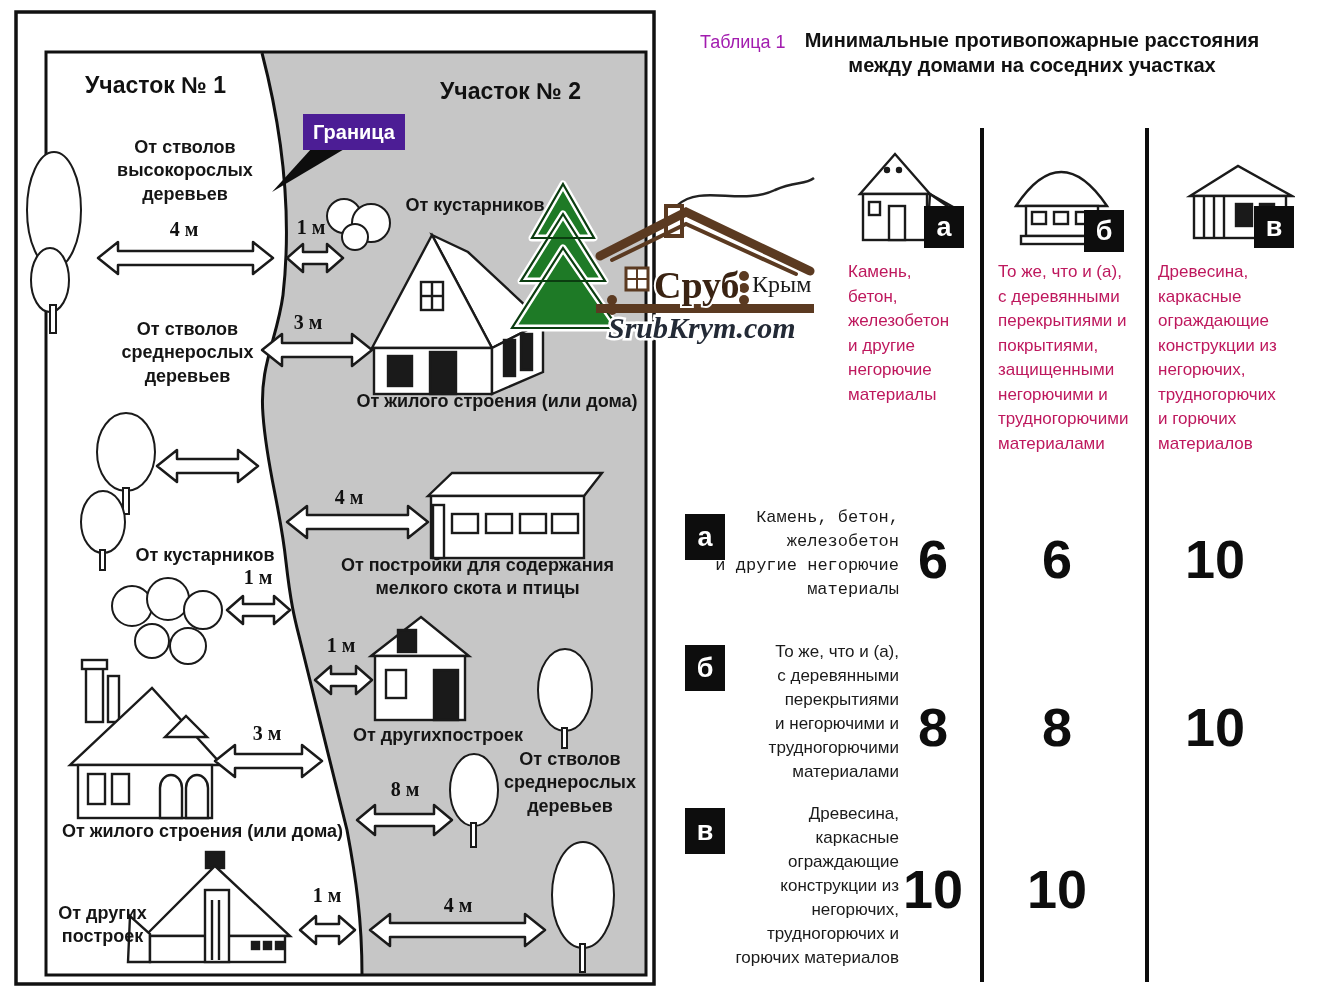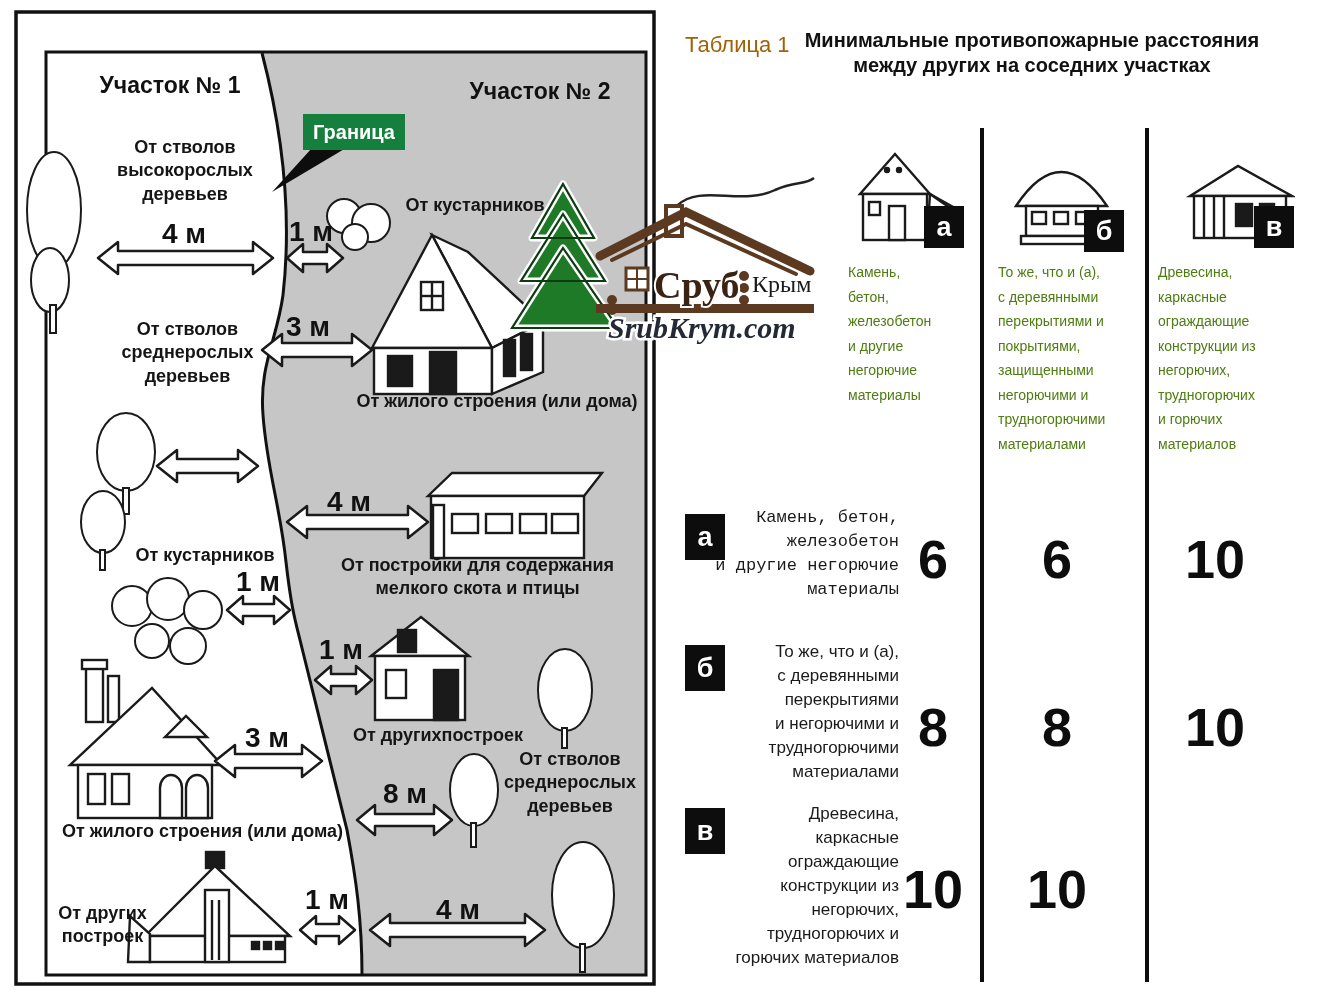--- a/index.html
+++ b/index.html
@@ -1,33 +1,33 @@
 <!DOCTYPE html>
 <html><head>
 <meta charset="utf-8">
 <style>
   html,body{margin:0;padding:0;background:#fff;}
   .stage{position:relative;width:1344px;height:1008px;background:#fff;overflow:hidden;
          font-family:"Liberation Sans",sans-serif;color:#111;}
   .abs{position:absolute;}
   .lbl{position:absolute;font-weight:700;color:#151515;text-align:center;
        white-space:pre-line;line-height:1.3;font-size:18px;}
-  .dist{position:absolute;font-weight:700;color:#111;text-align:center;font-size:28px;}
-  .plot-title{position:absolute;font-weight:700;font-size:23px;color:#111;text-align:center;}
-  .border-box{position:absolute;left:303px;top:114px;width:102px;height:36px;background:#15803d;
+  .dist{position:absolute;font-weight:700;color:#111;text-align:center;font-size:20px;font-family:Liberation Serif, serif;}
+  .plot-title{position:absolute;font-weight:700;font-size:23px;color:#111;}
+  .border-box{position:absolute;left:303px;top:114px;width:102px;height:36px;background:#4c1d95;
               color:#fff;font-weight:700;font-size:20px;display:flex;align-items:center;justify-content:center;}
   
   .tbl{position:absolute;left:672px;top:0;width:672px;height:1008px;}
-  .tbl-caption{position:absolute;left:13px;top:32px;font-size:22px;color:#a16207;}
+  .tbl-caption{position:absolute;left:28px;top:32px;font-size:18px;color:#a21caf;}
   .tbl-title{position:absolute;left:125px;top:28px;width:470px;text-align:center;font-weight:700;
              font-size:20px;line-height:1.25;white-space:pre-line;color:#111;}
   .tbl-bar{position:absolute;left:12px;top:90px;width:656px;height:36px;background:#0d0d0d;color:#fff;
            font-weight:700;font-size:17.5px;display:flex;align-items:center;justify-content:center;}
   .vline{position:absolute;top:128px;width:4px;height:854px;background:#0d0d0d;}
-  .col-desc{position:absolute;font-size:14px;line-height:24.5px;white-space:pre-line;color:#4d7c0f;}
+  .col-desc{position:absolute;font-size:17px;line-height:24.5px;white-space:pre-line;color:#be185d;}
   .badge{position:absolute;background:#0d0d0d;color:#fff;font-weight:700;font-size:27px;
          display:flex;align-items:center;justify-content:center;}
   .row-desc{position:absolute;font-size:17px;line-height:24px;text-align:right;white-space:pre-line;color:#1a1a1a;}
   .num{position:absolute;width:100px;text-align:center;font-weight:700;font-size:54px;line-height:58px;color:#0d0d0d;}
   svg text{font-family:"Liberation Serif",serif;}
 </style>
 </head>
 <body>
 
 <div class="stage">
@@ -188,21 +188,21 @@
     <div class="dist" style="left:311px;top:634px;width:60px;">1 м</div>
     <div class="dist" style="left:237px;top:722px;width:60px;">3 м</div>
     <div class="dist" style="left:375px;top:778px;width:60px;">8 м</div>
     <div class="dist" style="left:297px;top:884px;width:60px;">1 м</div>
     <div class="dist" style="left:428px;top:894px;width:60px;">4 м</div>
   </div>
 
   <div class="tbl">
     <div class="tbl-caption">Таблица 1</div>
     <div class="tbl-title">Минимальные противопожарные расстояния
-между других на соседних участках</div>
+между домами на соседних участках</div>
 
     <div class="vline" style="left:308px;"></div>
     <div class="vline" style="left:473px;"></div>
 
     <svg class="abs" style="left:173px;top:146px;" width="120" height="104" viewBox="0 0 120 104">
       <g fill="#fff" stroke="#1a1a1a" stroke-width="2.4">
         <polygon points="15,48 50,8 85,48"></polygon>
         <rect x="18" y="48" width="64" height="46"></rect>
         <polygon points="85,48 108,64 108,94 82,94"></polygon>
         <line x1="85" y1="48" x2="110" y2="62"></line>

